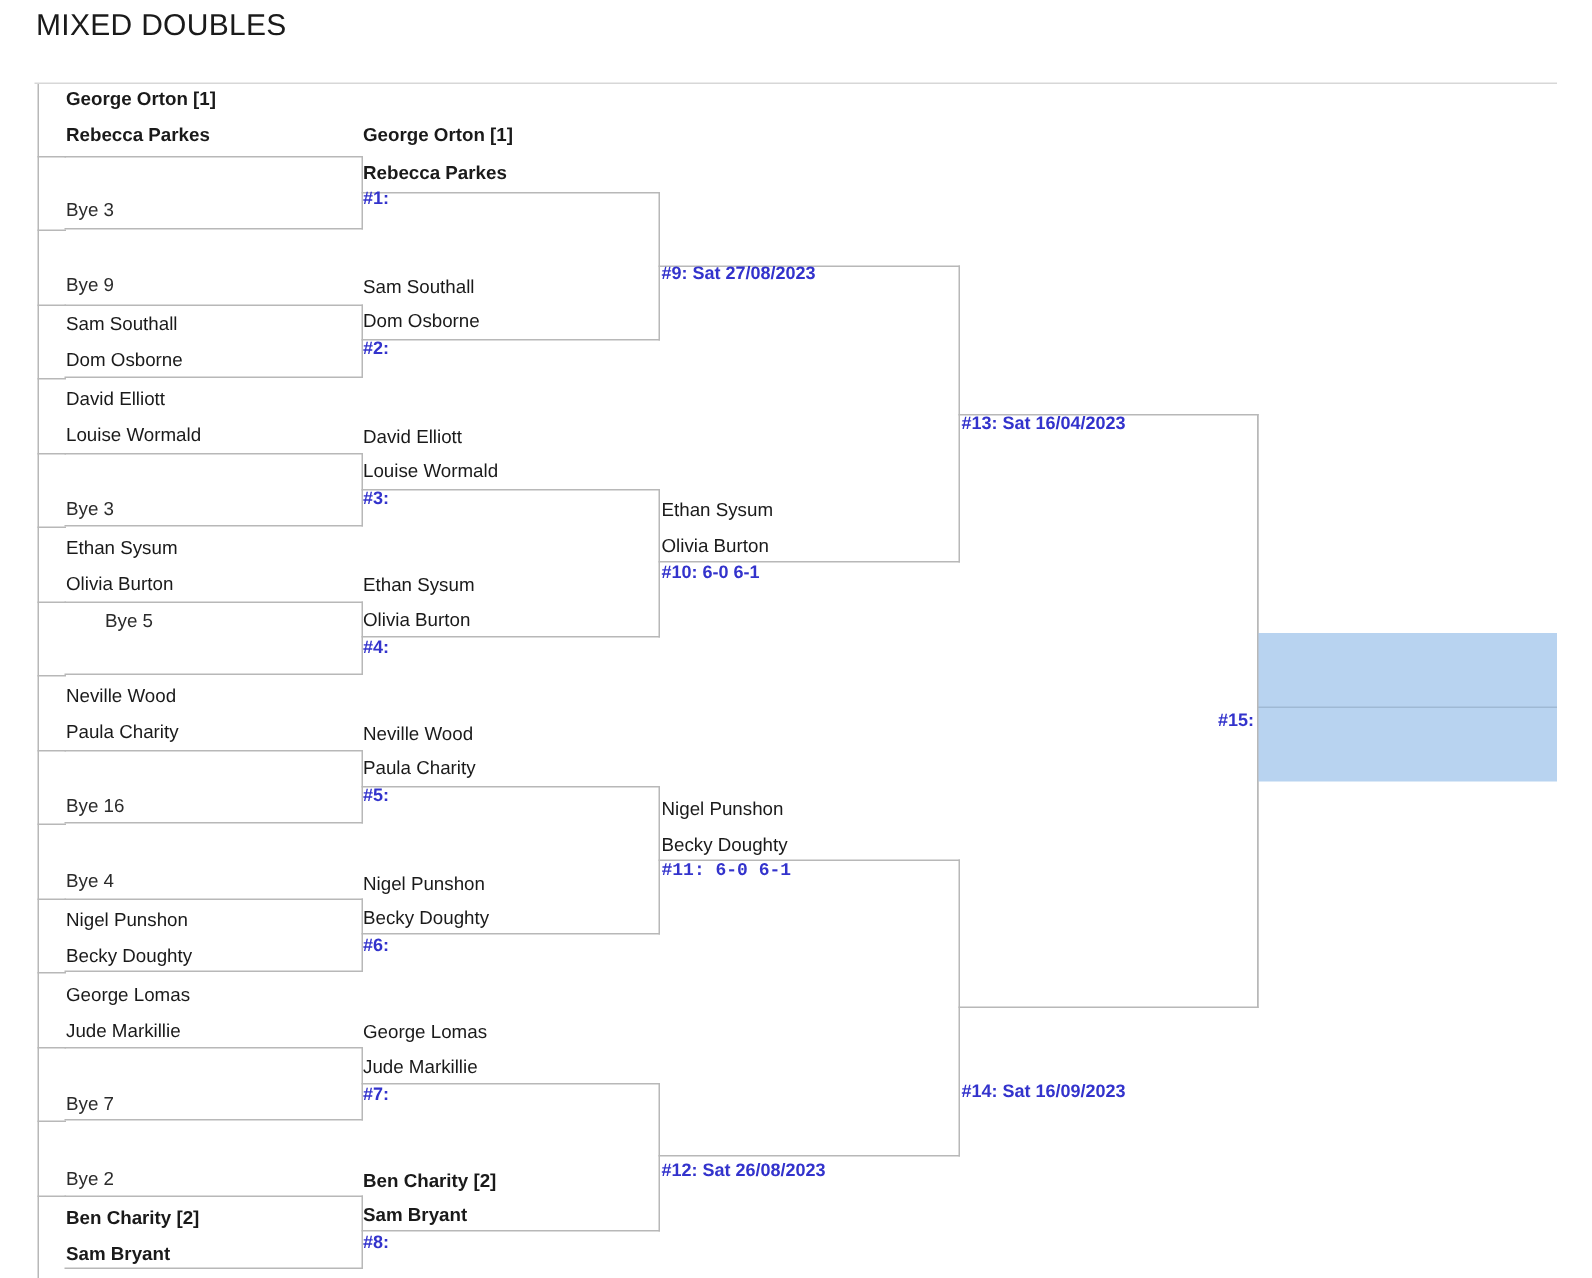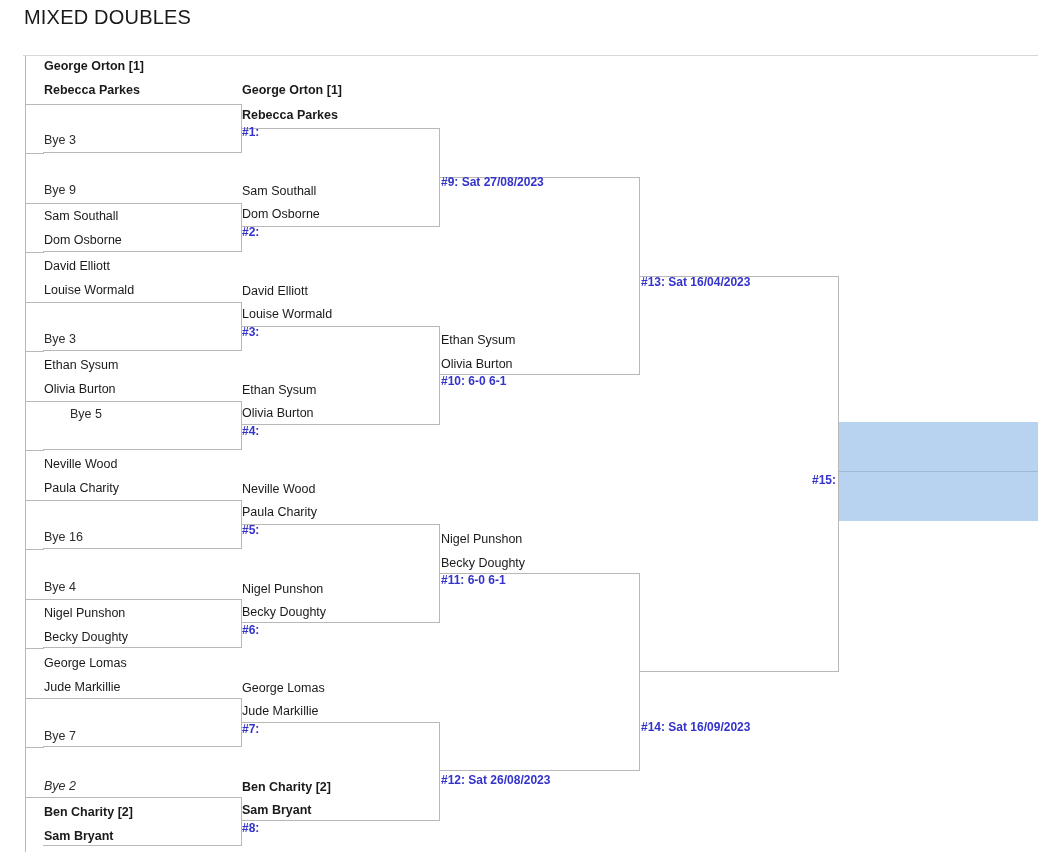--- a/index.html
+++ b/index.html
@@ -175,21 +175,21 @@
   <div class="entry bye" style="left:44px; top:581px;">Bye 4</div>
 
   <div class="entry" style="left:44px; top:607px;">Nigel Punshon</div>
   <div class="entry" style="left:44px; top:631px;">Becky Doughty</div>
 
   <div class="entry" style="left:44px; top:657px;">George Lomas</div>
   <div class="entry" style="left:44px; top:681px;">Jude Markillie</div>
 
   <div class="entry bye" style="left:44px; top:730px;">Bye 7</div>
 
-  <div class="entry bye" style="left:44px; top:780px;font-style:italic;">Bye 2</div>
+  <div class="entry bye" style="left:44px; top:780px;">Bye 2</div>
 
   <div class="entry seeded" style="left:44px; top:806px;">Ben Charity [2]</div>
   <div class="entry seeded" style="left:44px; top:830px;">Sam Bryant</div>
 
   <div class="entry seeded" style="left:242px; top:84px;">George Orton [1]</div>
   <div class="entry seeded" style="left:242px; top:109px;">Rebecca Parkes</div>
   <div class="matchlbl" style="left:242px; top:126px;">#1:</div>
 
   <div class="entry" style="left:242px; top:185px;">Sam Southall</div>
   <div class="entry" style="left:242px; top:208px;">Dom Osborne</div>
@@ -222,21 +222,21 @@
   <div class="entry" style="left:441px; top:140px;"></div>
   <div class="entry" style="left:441px; top:160px;"></div>
   <div class="matchlbl" style="left:441px; top:176px;">#9: Sat 27/08/2023</div>
 
   <div class="entry" style="left:441px; top:334px;">Ethan Sysum</div>
   <div class="entry" style="left:441px; top:358px;">Olivia Burton</div>
   <div class="matchlbl" style="left:441px; top:375px;">#10: 6-0 6-1</div>
 
   <div class="entry" style="left:441px; top:533px;">Nigel Punshon</div>
   <div class="entry" style="left:441px; top:557px;">Becky Doughty</div>
-  <div class="matchlbl" style="left:441px; top:574px;">#11: 6-0 6-1</div>
+  <div class="matchlbl" style="left:441px; top:574px;font-family:Liberation Mono, monospace;">#11: 6-0 6-1</div>
 
   <div class="entry" style="left:441px; top:735px;"></div>
   <div class="entry" style="left:441px; top:758px;"></div>
   <div class="matchlbl" style="left:441px; top:774px;">#12: Sat 26/08/2023</div>
 
   <div class="entry" style="left:641px; top:240px;"></div>
   <div class="entry" style="left:641px; top:260px;"></div>
   <div class="matchlbl" style="left:641px; top:276px;">#13: Sat 16/04/2023</div>
 
   <div class="entry" style="left:641px; top:637px;"></div>

